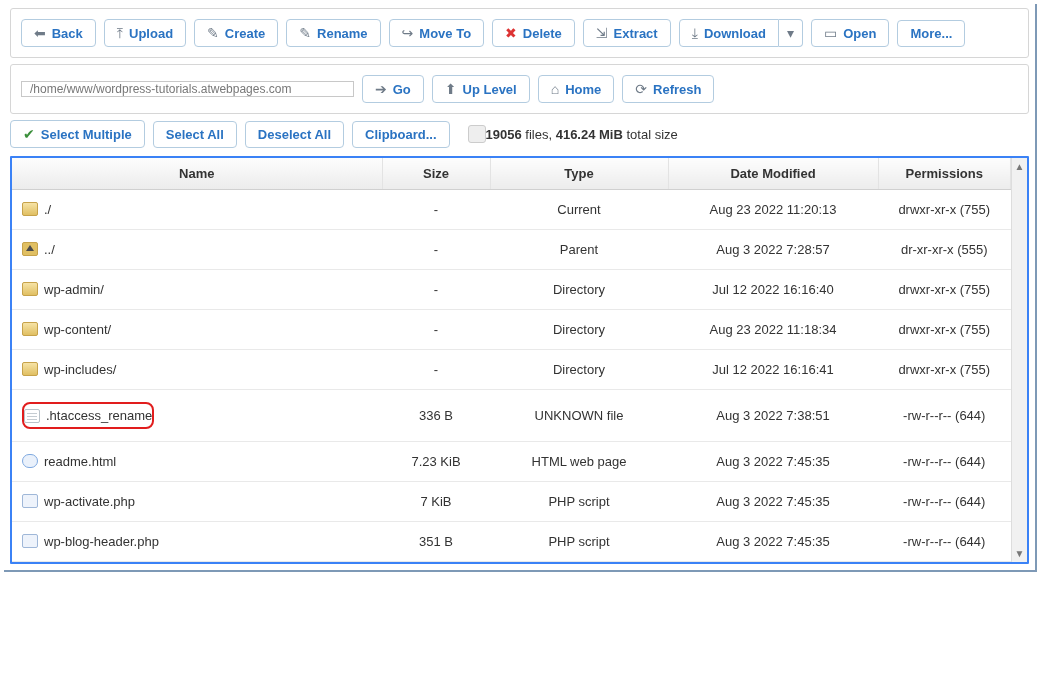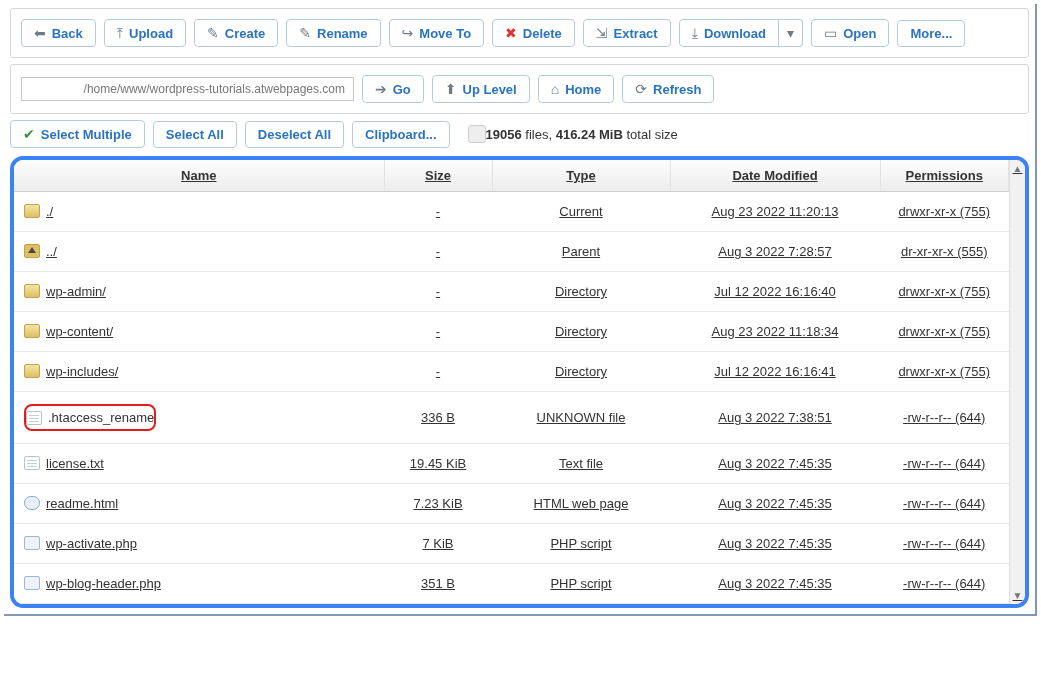--- a/index.html
+++ b/index.html
@@ -42,42 +42,40 @@
     padding: 6px 12px;
     border-radius: 4px;
     cursor: pointer;
     line-height: 1;
     white-space: nowrap;
   }
   .btn .icn { color: #6f7b88; font-weight: normal; font-size: 14px; display:inline-block;}
   .btn-split { padding: 6px 8px;}
   .path-input {
     width: 333px;
-    height: 24px;
+    height: 16px;
     border: 1px solid #c8c8c8;
     background: #fff;
     color: #777;
     padding: 0 8px;
     font-size: 12px;
-    text-align: right;
   }
   .stats {
     display:flex;
     align-items:center;
     gap:0;
     color:#333;
     padding-left:10px;
   }
   .stats .stack-icon{
     width:18px;height:18px;display:inline-block;background:#eee;border:1px solid #ccc;border-radius:3px;position:relative;
   }
   .table-wrap{
-    border:4px solid #3b82f6; border-radius:13px; overflow:hidden;
+    border:2px solid #3b82f6; border-radius:1px; overflow:hidden;
     display:flex;
-    text-decoration:underline;
   }
   .grid{flex:1;}
   table { width:100%; border-collapse: collapse; table-layout:fixed;}
   thead th{
     background: linear-gradient(#fdfdfd,#ececec);
     border-bottom:1px solid #d0d0d0;
     border-right:1px solid #e3e3e3;
     font-weight:700; color:#333; font-size:13px;
     padding:8px 6px; text-align:center;
   }
@@ -277,27 +275,20 @@
               <td class="name-cell"><span class="highlight-box">
                   <span class="row-icon ic-file"></span>
                   <span>.htaccess_rename</span>
                 </span></td>
               <td>336 B</td>
               <td>UNKNOWN file</td>
               <td>Aug 3 2022 7:38:51</td>
               <td>-rw-r--r-- (644)</td>
             </tr>
             <tr>
-              <td class="name-cell"><span><span class="row-icon ic-file"></span><span>license.txt</span></span></td>
-              <td>19.45 KiB</td>
-              <td>Text file</td>
-              <td>Aug 3 2022 7:45:35</td>
-              <td>-rw-r--r-- (644)</td>
-            </tr>
-            <tr>
               <td class="name-cell"><span><span class="row-icon ic-html"></span><span>readme.html</span></span></td>
               <td>7.23 KiB</td>
               <td>HTML web page</td>
               <td>Aug 3 2022 7:45:35</td>
               <td>-rw-r--r-- (644)</td>
             </tr>
             <tr>
               <td class="name-cell"><span><span class="row-icon ic-php"></span><span>wp-activate.php</span></span></td>
               <td>7 KiB</td>
               <td>PHP script</td>

